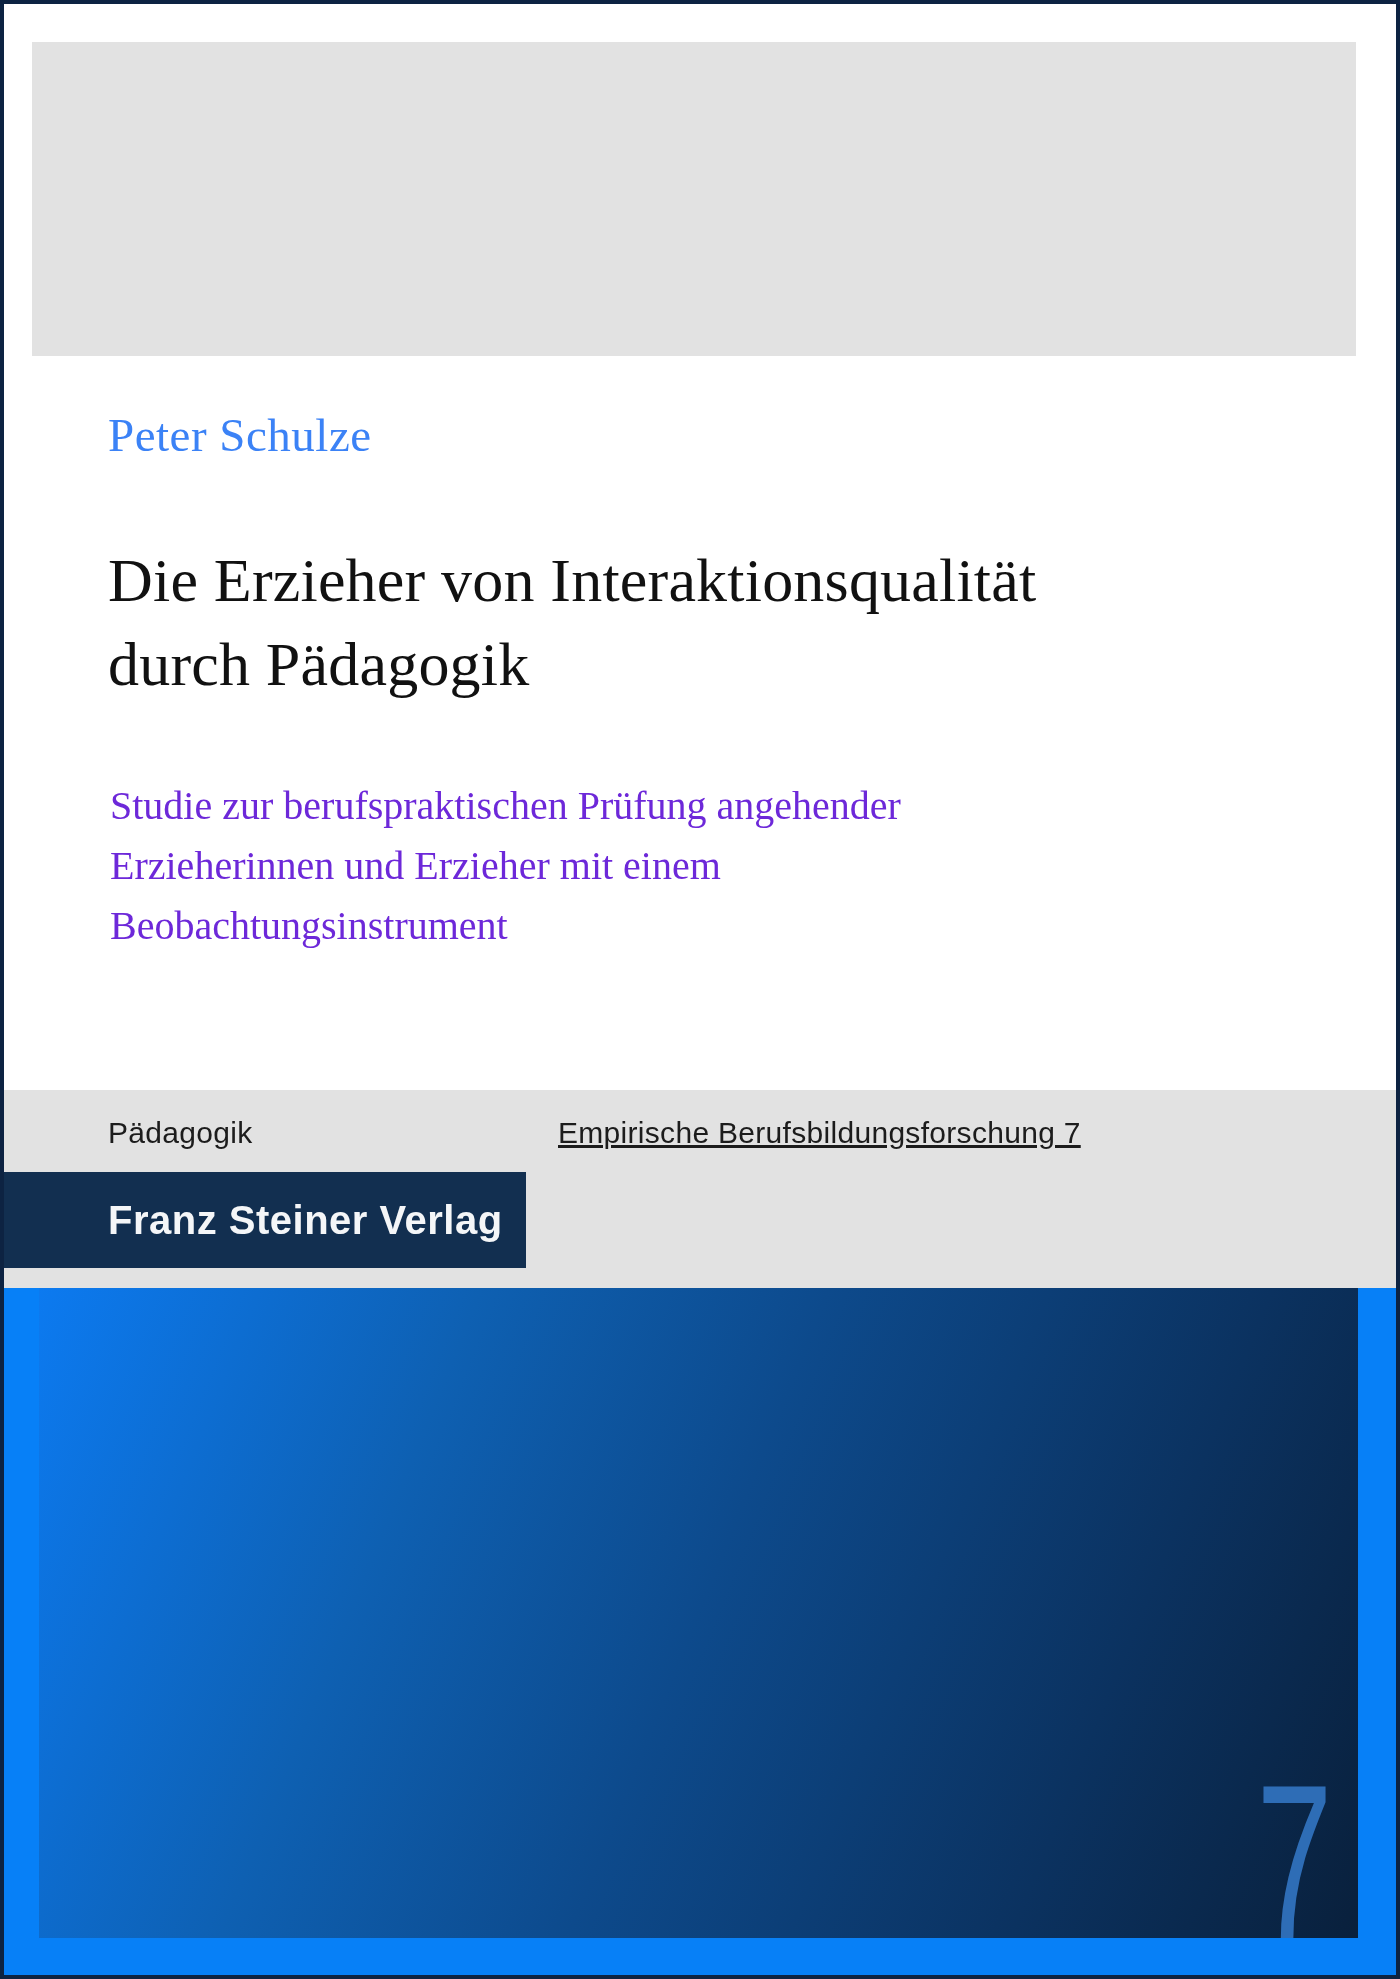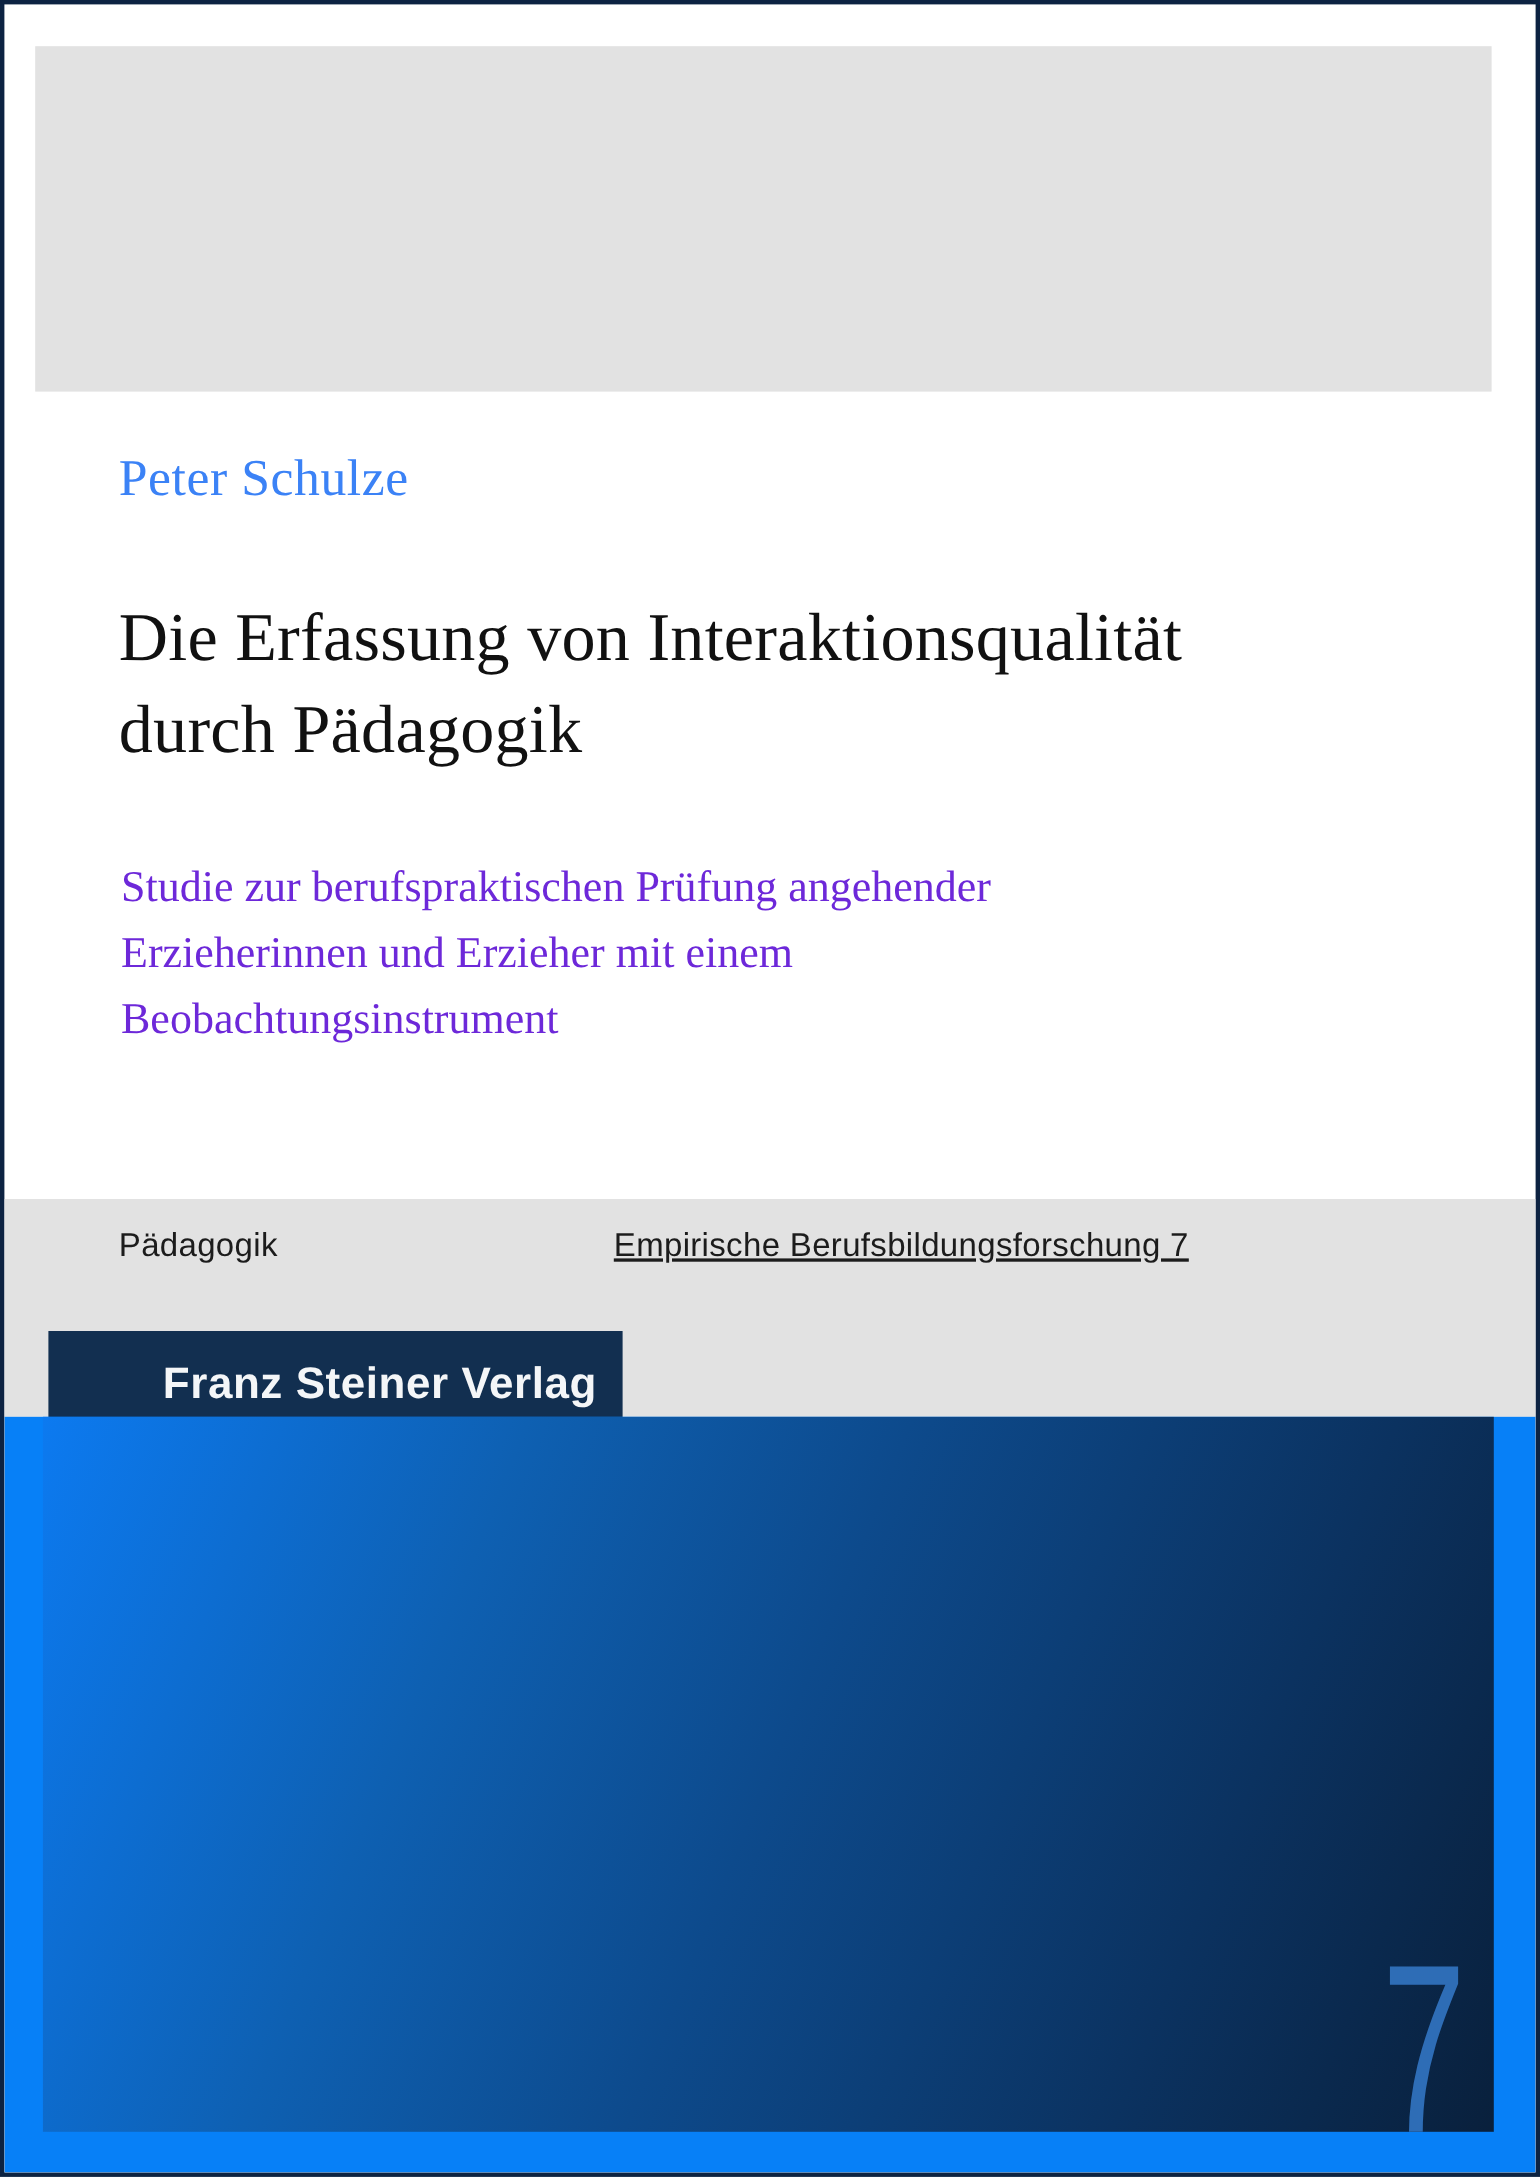--- a/index.html
+++ b/index.html
@@ -70,26 +70,25 @@
     color: #1c1c1c;
     letter-spacing: 0.3px;
     white-space: nowrap;
   }
   .category { left: 104px; }
   .series   { left: 554px; text-decoration: underline; }
 
   
   .navy-band {
     position: absolute;
-    left: 0; top: 1206px;
+    left: 0; top: 1168px;
     width: 522px; height: 96px;
     background: #122f50;
     display: flex;
     align-items: center;
-    margin-left: 40px;
   }
   .publisher {
     margin-left: 104px;
     font-family: "Liberation Sans", "DejaVu Sans", sans-serif;
     font-weight: bold;
     font-size: 40px;
     color: #f4f6f8;
     letter-spacing: 0.5px;
     white-space: nowrap;
   }
@@ -128,21 +127,21 @@
 </head>
 <body>
 
 <div class="cover">
 
   <div class="top-gray"></div>
 
   <div class="author">Peter Schulze</div>
 
   <div class="title">
-    <div>Die Erfassung von Interaktionsqualität</div>
+    <div>Die Erzieher von Interaktionsqualität</div>
     <div>durch Pädagogik</div>
   </div>
 
   <div class="subtitle">
     <div>Studie zur berufspraktischen Prüfung angehender</div>
     <div>Erzieherinnen und Erzieher mit einem</div>
     <div>Beobachtungsinstrument</div>
   </div>
 
   <div class="gray-band">

